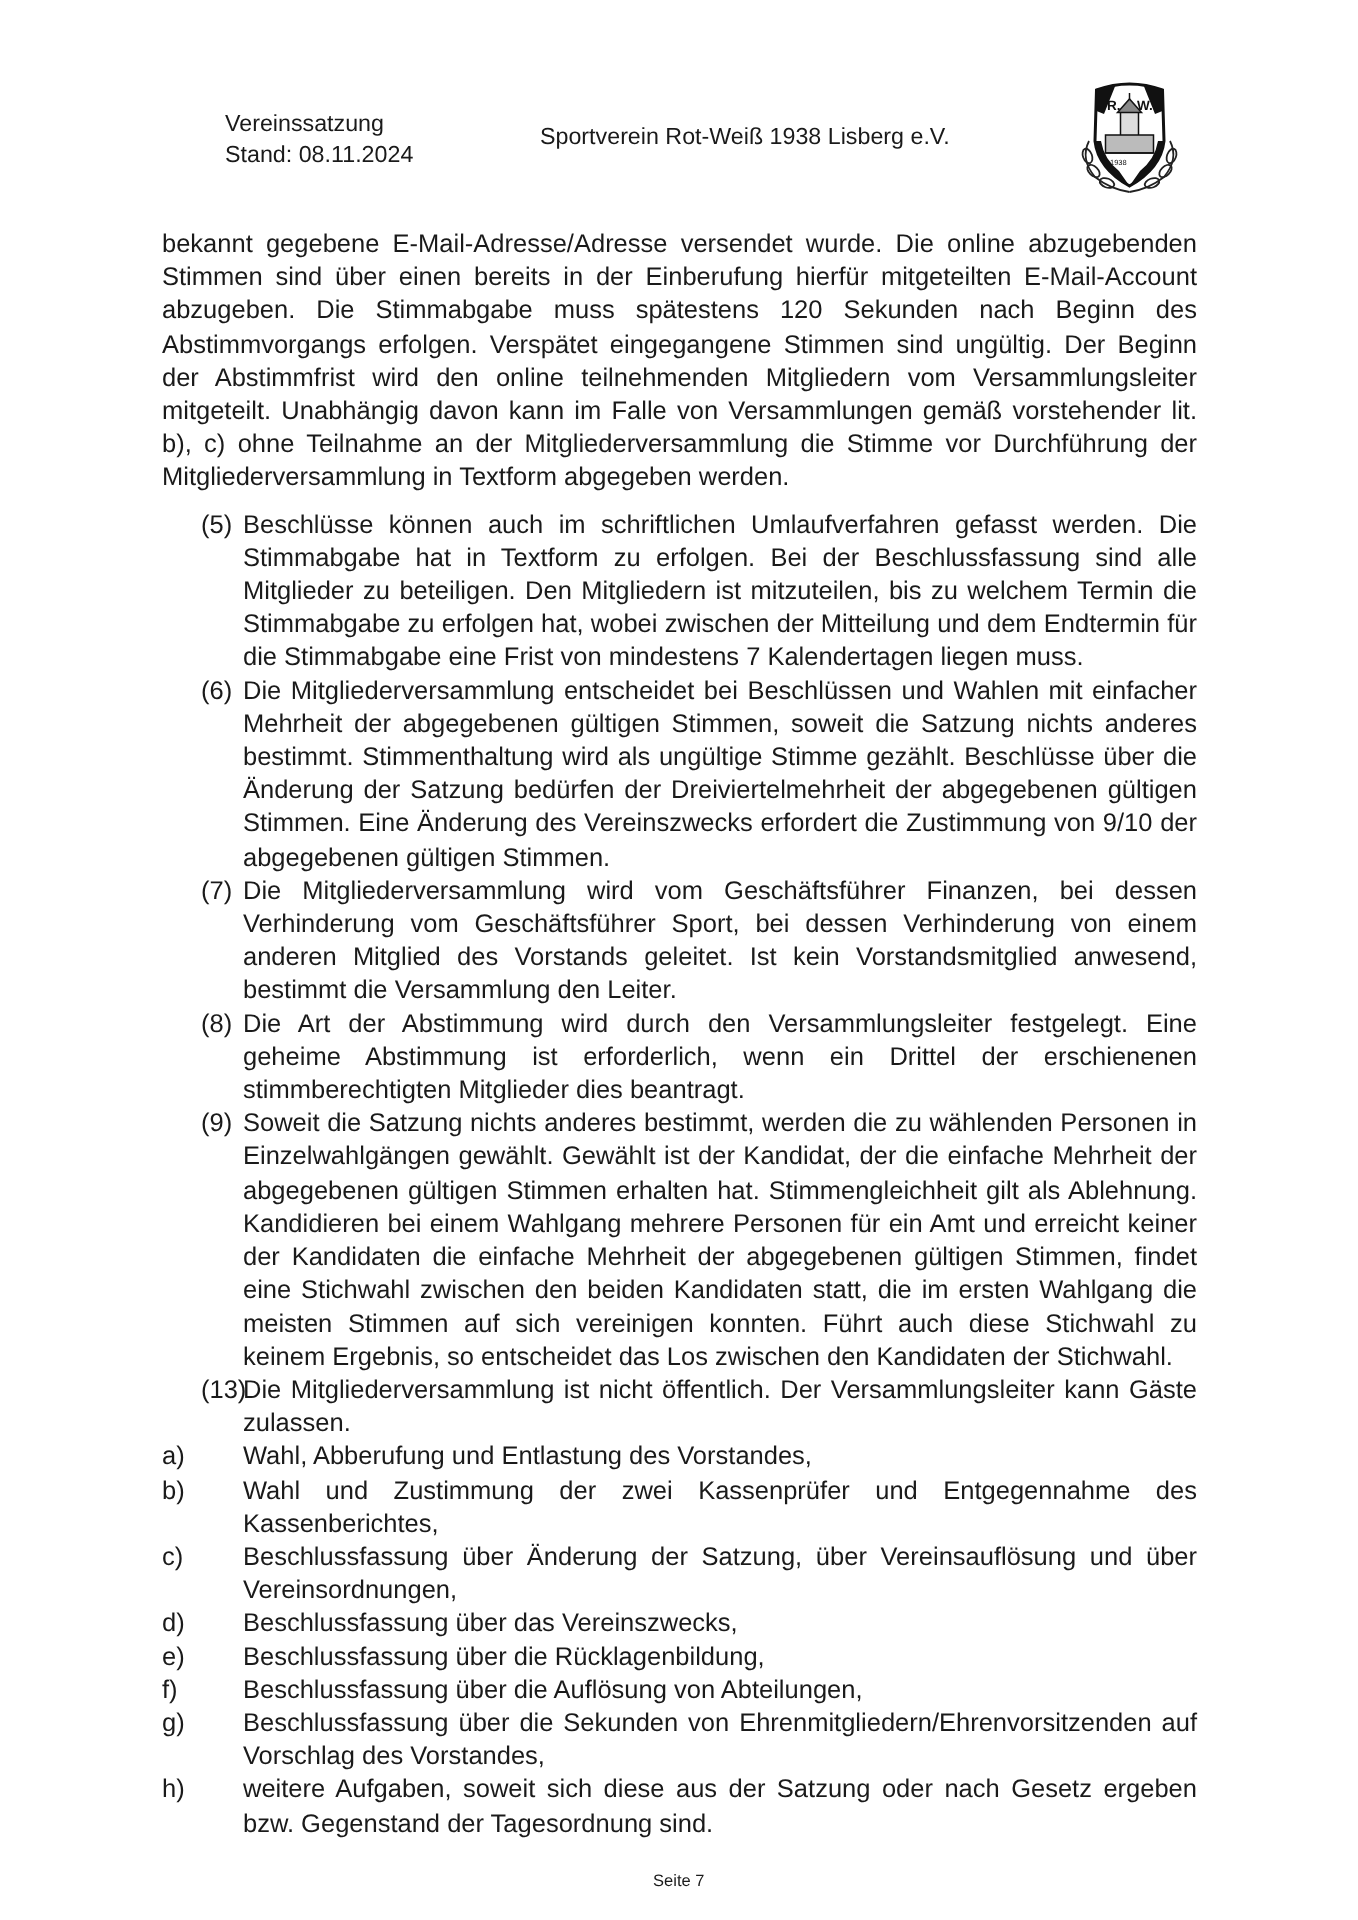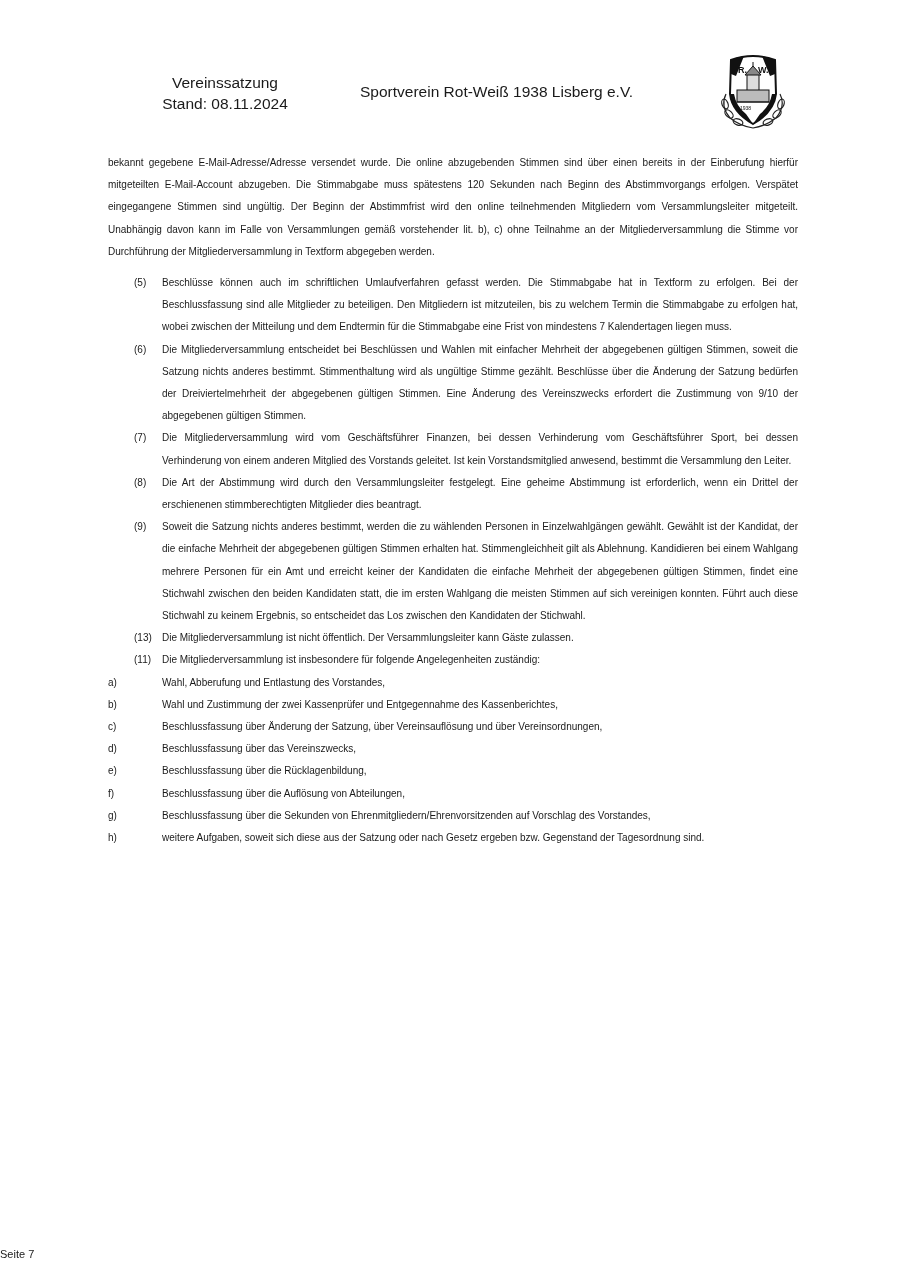--- a/index.html
+++ b/index.html
@@ -1,32 +1,32 @@
 <!DOCTYPE html>
 <html><head>
 <meta charset="utf-8">
 <style>
   html, body { margin: 0; padding: 0; background: #ffffff; }
   body { width: 905px; height: 1280px; position: relative; overflow: hidden;
          font-family: "Liberation Sans", sans-serif; color: #1a1a1a; }
   .header { position: absolute; top: 60px; left: 0; width: 905px; height: 90px; }
-  .hdr-left { position: absolute; left: 150px; top: 12px; width: 150px; text-align: center;
+  .hdr-left { position: absolute; left: 150px; top: 12px; width: 150px; text-align: left;
               font-size: 15.5px; line-height: 21px; }
   .hdr-center { position: absolute; left: 360px; top: 23px; font-size: 15.5px; white-space: nowrap; }
   .logo { position: absolute; left: 718px; top: -6px; width: 70px; height: 76px; }
   .body-text { position: absolute; left: 108px; top: 152px; width: 690px;
-               font-size: 10px; line-height: 22.2px; }
+               font-size: 17px; line-height: 22.2px; }
   .para { margin: 0; text-align: justify; }
   .gap { height: 9px; }
   .item { display: flex; }
   .num { width: 28px; flex: 0 0 28px; padding-left: 26px; }
   .item .txt { flex: 1; text-align: justify; }
   .letter .num { flex: 0 0 54px; width: 54px; padding-left: 26px; box-sizing: border-box; }
   .item.standard .num { flex: 0 0 54px; width: 54px; padding-left: 26px; box-sizing: border-box; }
-  .footer { position: absolute; top: 1248px; left: 0; width: 905px; text-align: left; font-size: 11px; }
+  .footer { position: absolute; top: 1248px; left: 0; width: 905px; text-align: center; font-size: 11px; }
 </style>
 </head>
 <body>
 
 <div class="header">
   <div class="hdr-left">
     <div>Vereinssatzung</div>
     <div>Stand: 08.11.2024</div>
   </div>
   <div class="hdr-center">Sportverein Rot-Weiß 1938 Lisberg e.V.</div>
@@ -81,24 +81,20 @@
     <span class="txt">Die Art der Abstimmung wird durch den Versammlungsleiter festgelegt. Eine geheime Abstimmung ist erforderlich, wenn ein Drittel der erschienenen stimmberechtigten Mitglieder dies beantragt.</span>
   </div>
   <div class="item standard">
     <span class="num">(9)</span>
     <span class="txt">Soweit die Satzung nichts anderes bestimmt, werden die zu wählenden Personen in Einzelwahlgängen gewählt. Gewählt ist der Kandidat, der die einfache Mehrheit der abgegebenen gültigen Stimmen erhalten hat. Stimmengleichheit gilt als Ablehnung. Kandidieren bei einem Wahlgang mehrere Personen für ein Amt und erreicht keiner der Kandidaten die einfache Mehrheit der abgegebenen gültigen Stimmen, findet eine Stichwahl zwischen den beiden Kandidaten statt, die im ersten Wahlgang die meisten Stimmen auf sich vereinigen konnten. Führt auch diese Stichwahl zu keinem Ergebnis, so entscheidet das Los zwischen den Kandidaten der Stichwahl.</span>
   </div>
   <div class="item standard">
     <span class="num">(13)</span>
     <span class="txt">Die Mitgliederversammlung ist nicht öffentlich. Der Versammlungsleiter kann Gäste zulassen.</span>
   </div>
-  <div class="item standard">
-    <span class="num">(11)</span>
-    <span class="txt">Die Mitgliederversammlung ist insbesondere für folgende Angelegenheiten zuständig:</span>
-  </div>
 
   <div class="item letter">
     <span class="num" style="padding-left:0">a)</span>
     <span class="txt">Wahl, Abberufung und Entlastung des Vorstandes,</span>
   </div>
   <div class="item letter">
     <span class="num" style="padding-left:0">b)</span>
     <span class="txt">Wahl und Zustimmung der zwei Kassenprüfer und Entgegennahme des Kassenberichtes,</span>
   </div>
   <div class="item letter">

